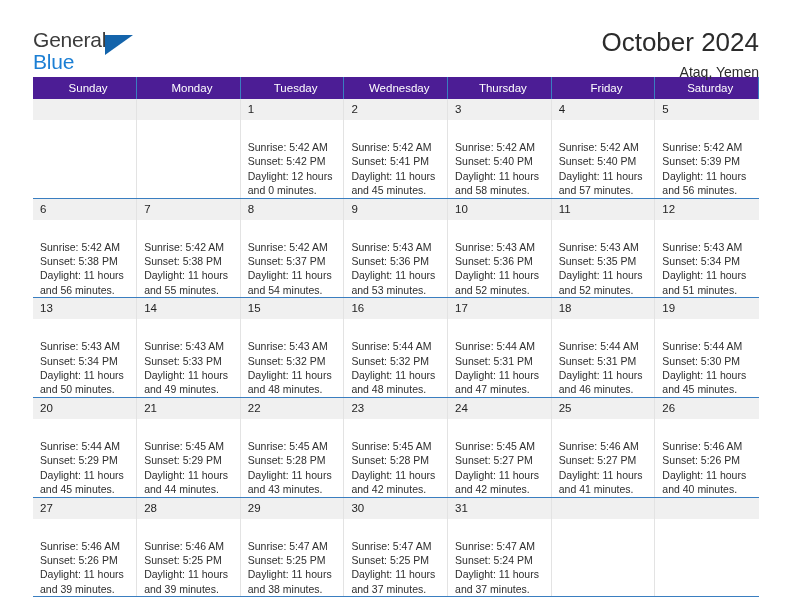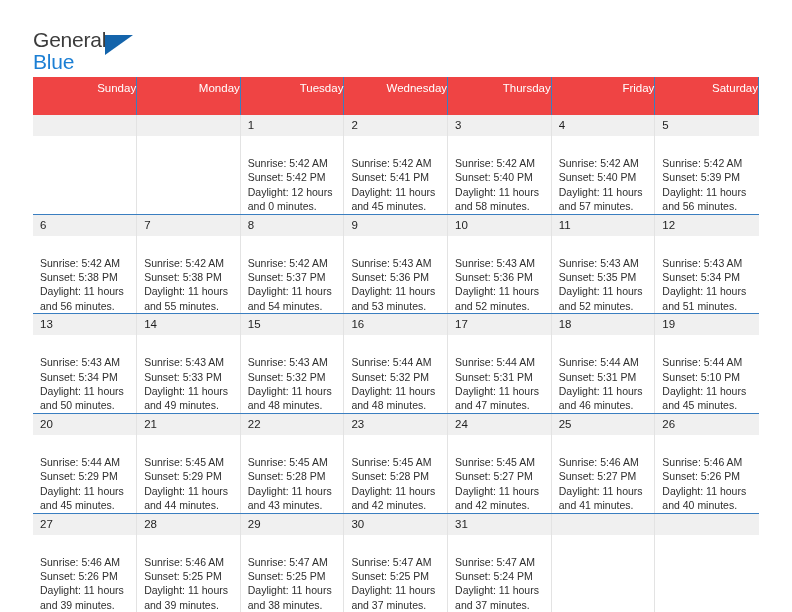--- a/index.html
+++ b/index.html
@@ -72,26 +72,26 @@
   }
 
   
   .calendar {
     width: 726px;
     border-collapse: collapse;
     table-layout: fixed;
   }
 
   .calendar thead th {
-    background: #ef4444;
+    background: #4c1d95;
     color: #ffffff;
     font-size: 11.5px;
     font-weight: normal;
-    text-align: right;
-    padding: 5px 0 21px 7px;
+    text-align: center;
+    padding: 5px 0 5px 7px;
     height: 22px;
     border-right: 1px solid #3a7ec0;
   }
 
   .calendar td {
     vertical-align: top;
     padding: 0;
     height: 90px;
     border-right: 1px solid #e3e3e3;
     border-bottom: 1px solid #3a7ec0;
@@ -124,20 +124,24 @@
 <div class="page">
 
   <div class="masthead">
 
     <div class="logo">
       <span class="logo-general">General</span>
       <span class="logo-triangle"></span>
       <span class="logo-blue">Blue</span>
     </div>
 
+    <div class="title-block">
+      <h1 class="cal-title">October 2024</h1>
+      <div class="cal-location">Ataq, Yemen</div>
+    </div>
 
   </div>
 
   <table class="calendar">
     <thead>
       <tr>
         <th>Sunday</th>
         <th>Monday</th>
         <th>Tuesday</th>
         <th>Wednesday</th>
@@ -317,21 +321,21 @@
               <div>Sunrise: 5:44 AM</div>
               <div>Sunset: 5:31 PM</div>
               <div>Daylight: 11 hours</div>
               <div>and 46 minutes.</div>
             </div>
           </td>
           <td>
             <div class="daynum">19</div>
             <div class="lines">
               <div>Sunrise: 5:44 AM</div>
-              <div>Sunset: 5:10 PM</div>
+              <div>Sunset: 5:30 PM</div>
               <div>Daylight: 11 hours</div>
               <div>and 45 minutes.</div>
             </div>
           </td>
         </tr>
         <tr>
           <td>
             <div class="daynum">20</div>
             <div class="lines">
               <div>Sunrise: 5:44 AM</div>

